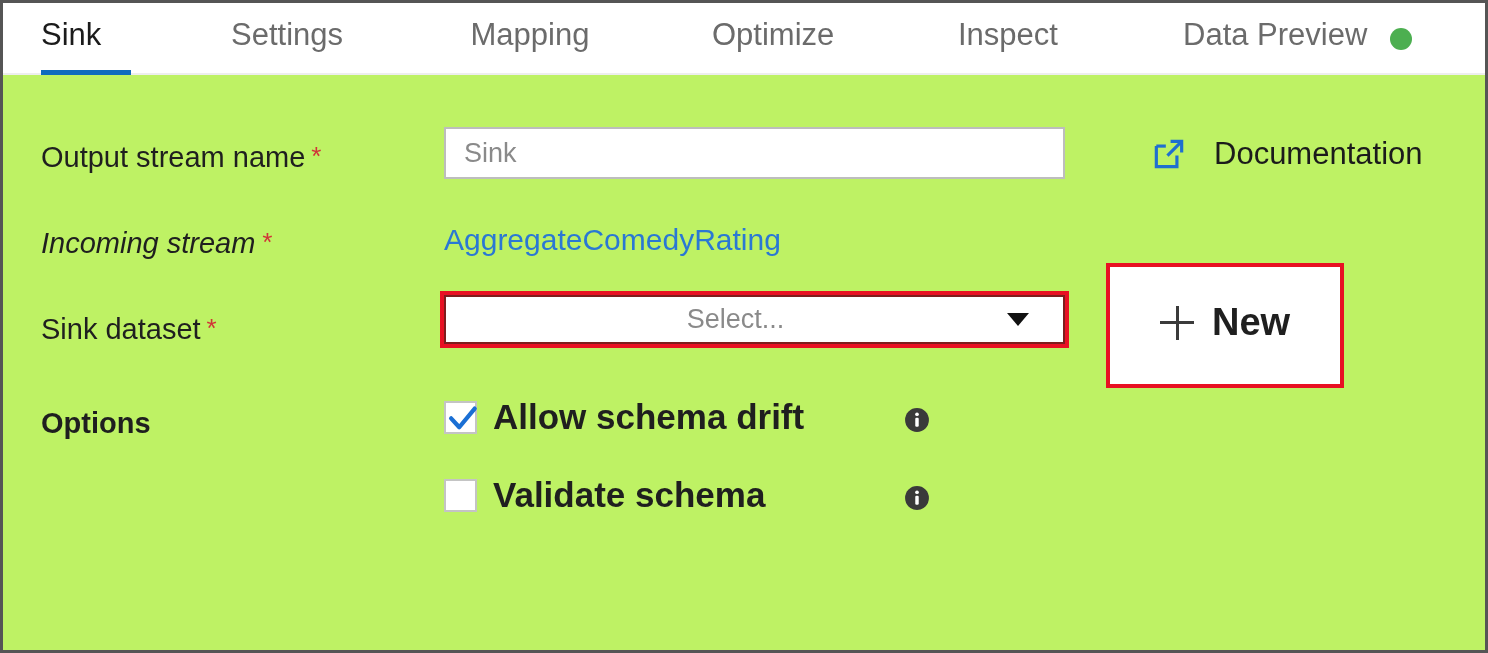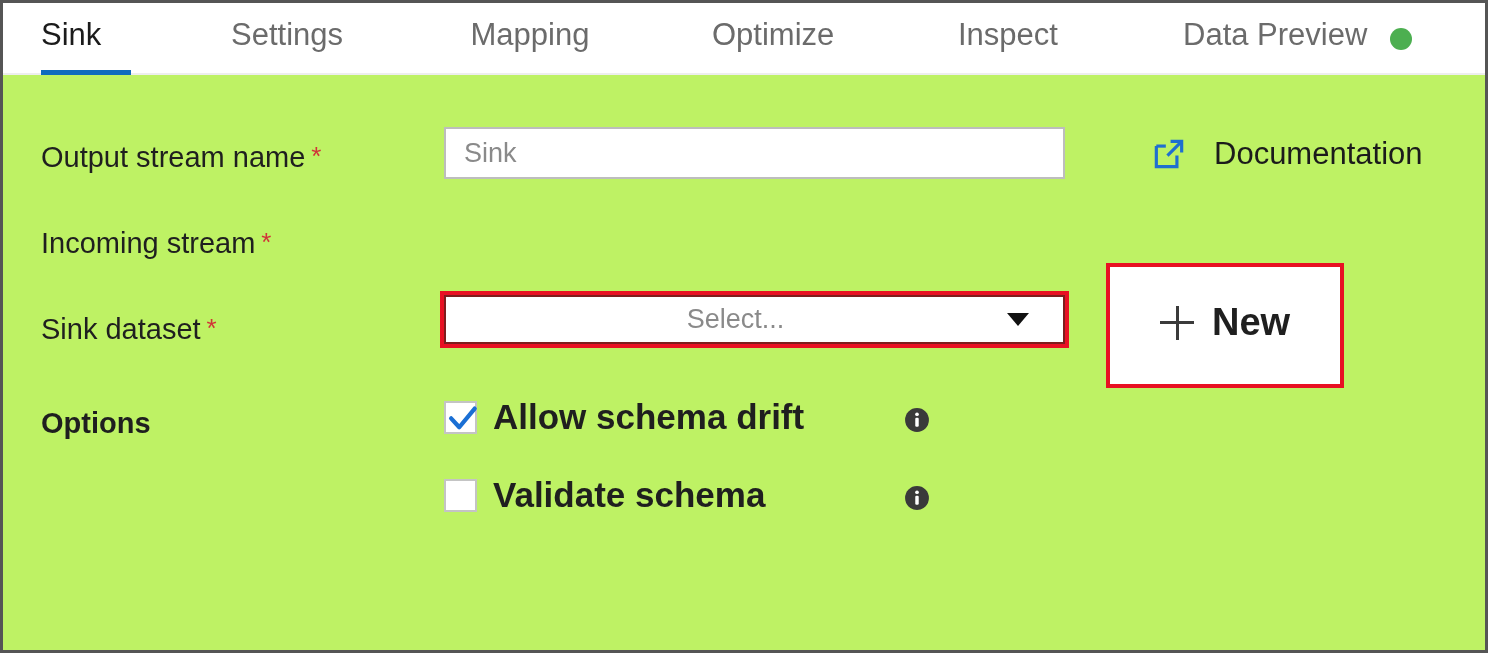--- a/index.html
+++ b/index.html
@@ -326,24 +326,25 @@
         <svg viewBox="0 0 24 24" width="38" height="38" aria-hidden="true">
           <path d="M4 7 L4 20 L17 20 L17 13" fill="none" stroke="#1f6fd0" stroke-width="2"></path>
           <path d="M4 7 L10 7" fill="none" stroke="#1f6fd0" stroke-width="2"></path>
           <path d="M13 4 L20 4 L20 11" fill="none" stroke="#1f6fd0" stroke-width="2"></path>
           <path d="M20 4 L11 13" fill="none" stroke="#1f6fd0" stroke-width="2"></path>
         </svg>
       </span>
       <span class="doc-label">Documentation</span>
     </a>
 
-    <div class="row-label" style="top:152px;">
+    <div class="row-label" style="top:152px;font-style:italic;">
       <span>Incoming stream</span><span class="req">*</span>
     </div>
 
+    <a class="stream-link" style="top:148px;">AggregateComedyRating</a>
 
     <div class="row-label" style="top:238px;">
       <span>Sink dataset</span><span class="req">*</span>
     </div>
 
     <div class="dropdown-wrap" style="top:216px;">
       <div class="dropdown">
         <span class="dd-value">Select...</span>
         <span class="caret"></span>
       </div>

